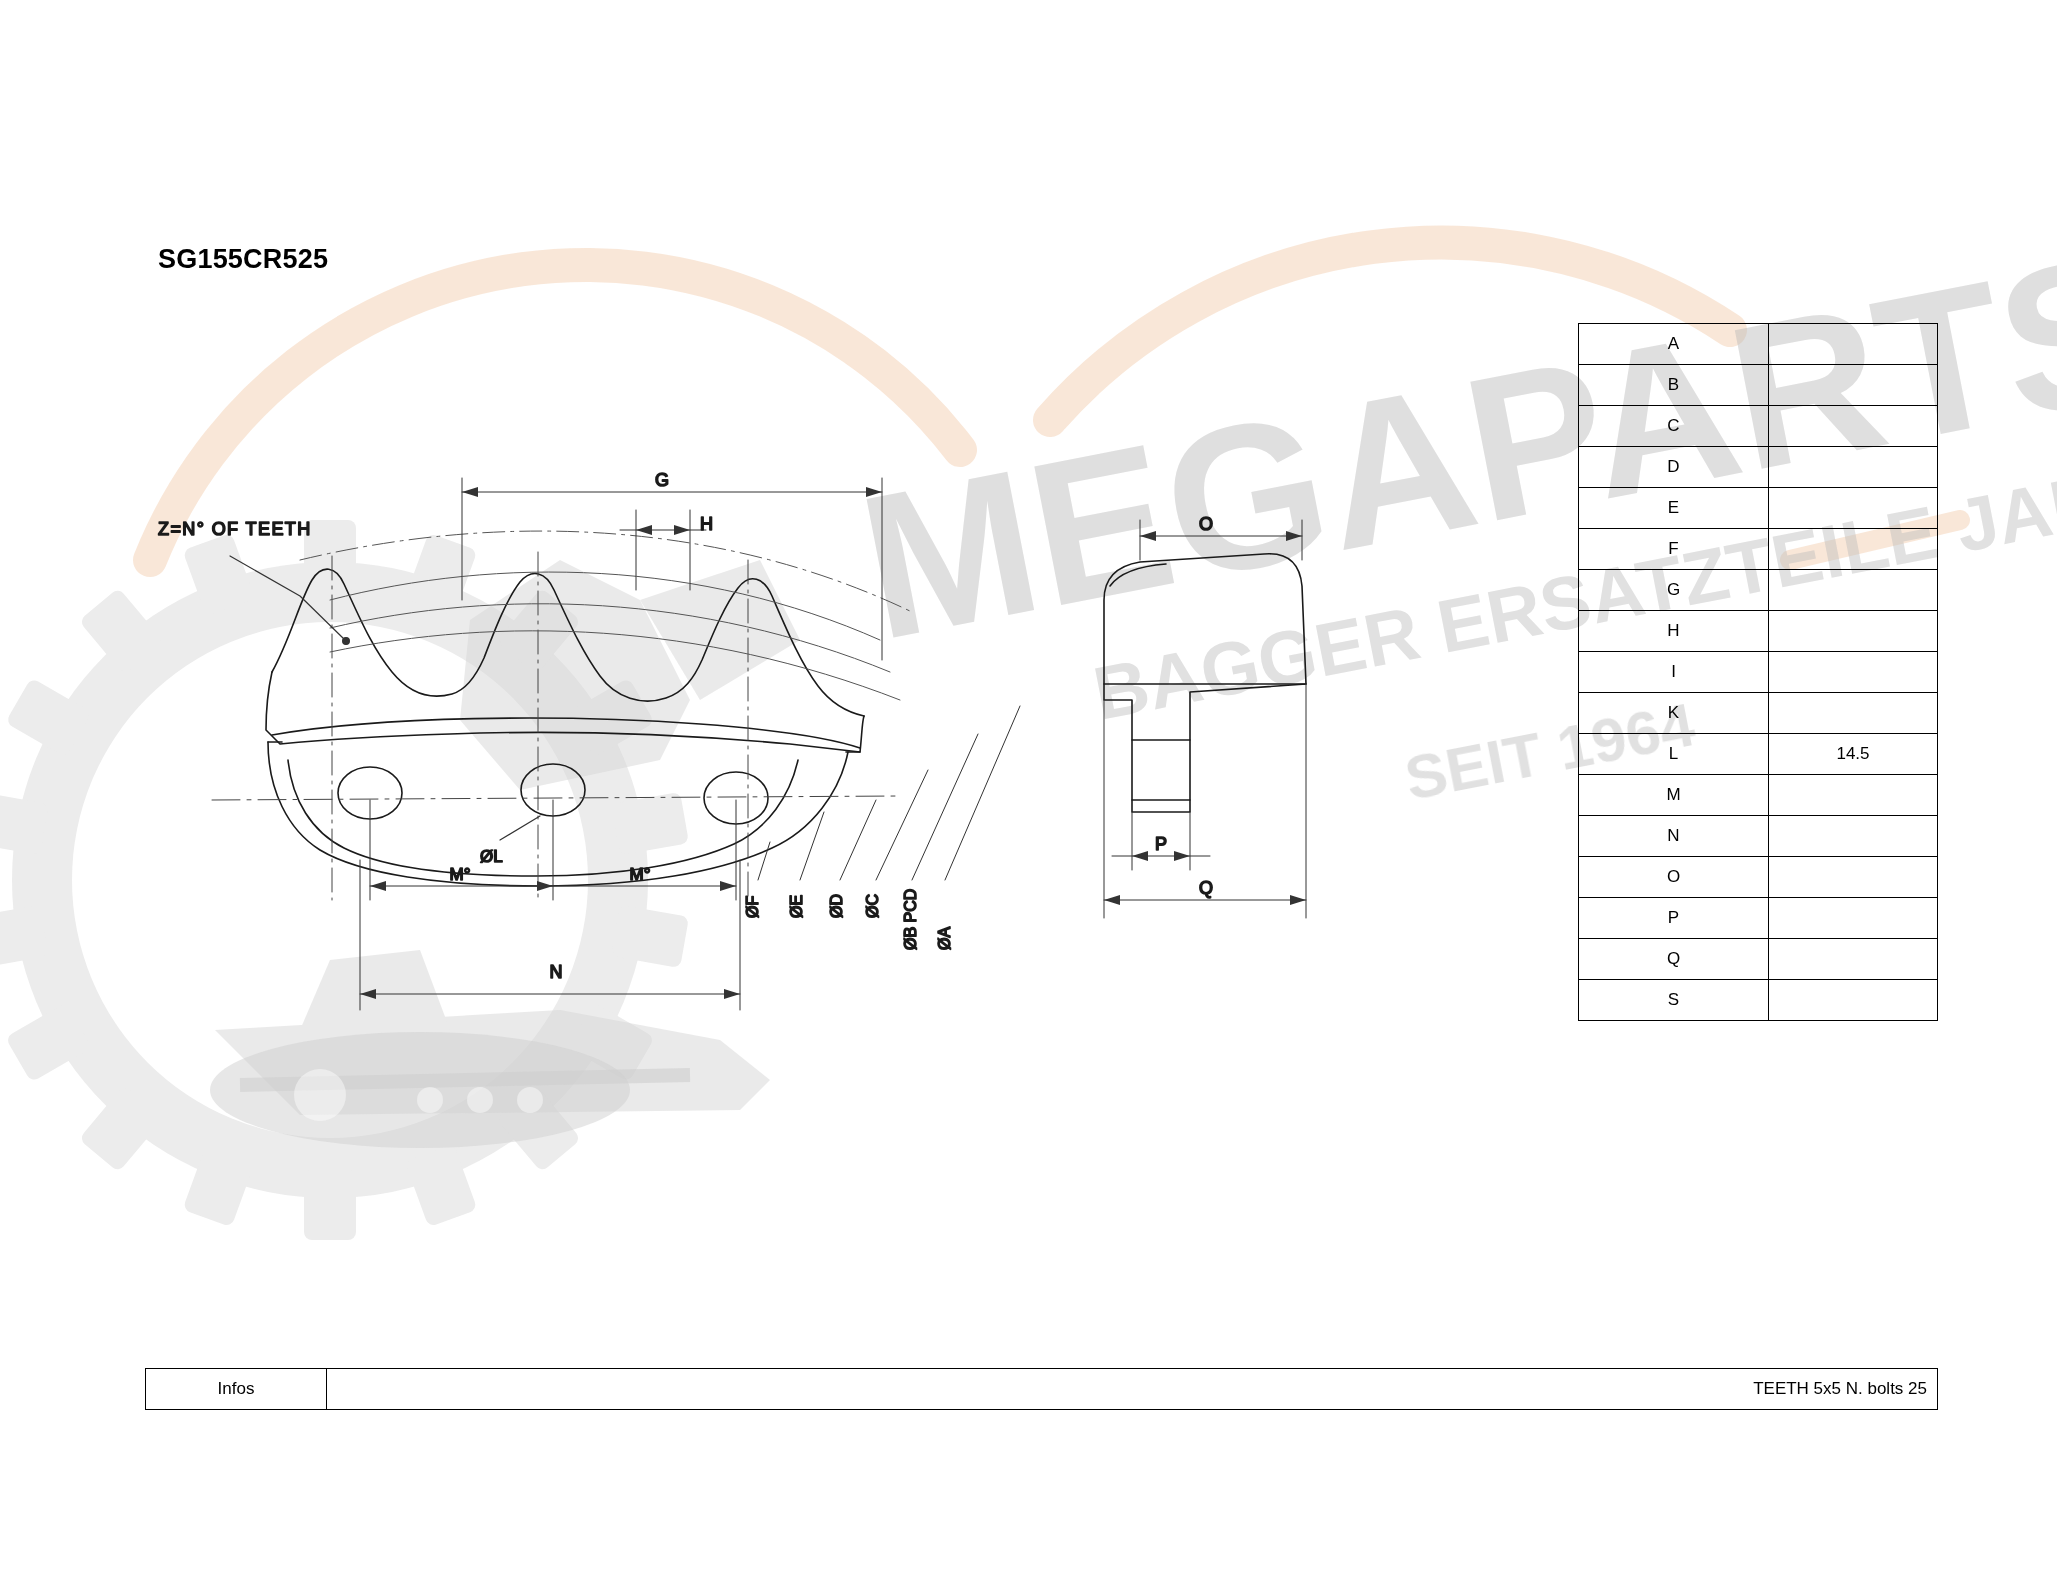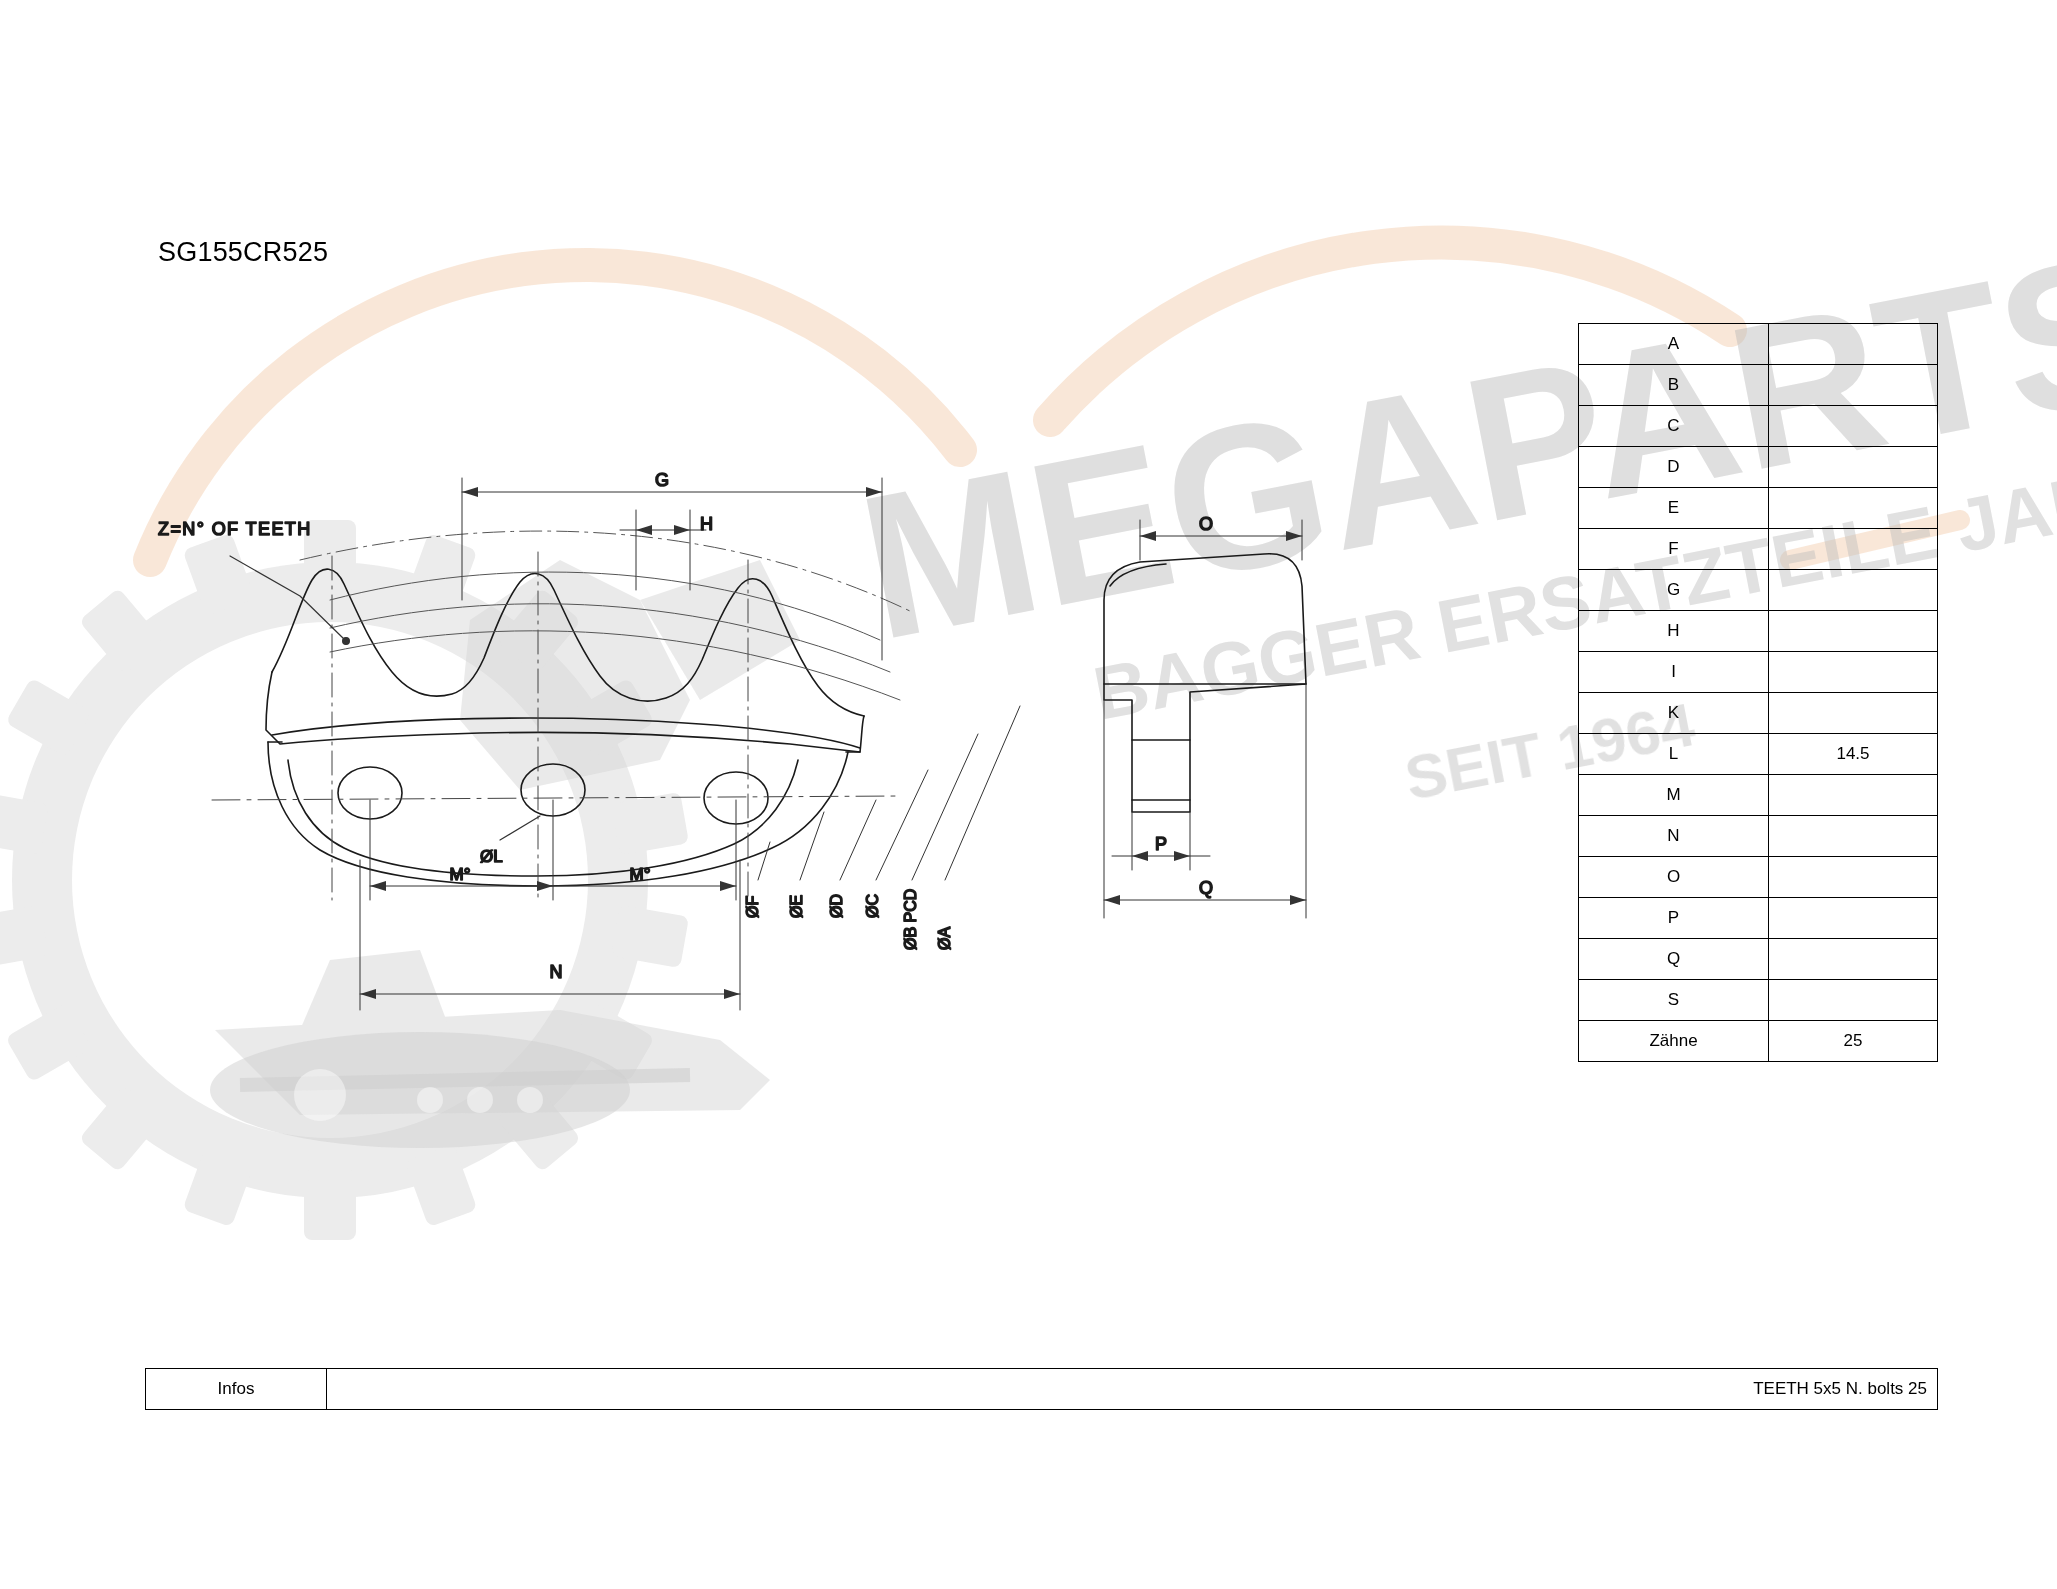--- a/index.html
+++ b/index.html
@@ -12,23 +12,23 @@
     height: 1589px;
     position: relative;
     font-family: "Liberation Sans", sans-serif;
     overflow: hidden;
   }
 
   
   #part-title {
     position: absolute;
     left: 158px;
-    top: 237px;
+    top: 244px;
     font-size: 27px;
-    font-weight: normal;
+    font-weight: bold;
     color: #000;
     letter-spacing: 0.2px;
   }
 
   
   #watermark {
     position: absolute;
     left: 0px;
     top: 0px;
     width: 2057px;
@@ -424,24 +424,20 @@
       <td class="value-col"></td>
     </tr>
     <tr>
       <td class="label-col">Q</td>
       <td class="value-col"></td>
     </tr>
     <tr>
       <td class="label-col">S</td>
       <td class="value-col"></td>
     </tr>
-    <tr>
-      <td class="label-col">Zähne</td>
-      <td class="value-col">25</td>
-    </tr>
   </tbody>
 </table>
 
 <table id="infos-table">
   <tbody>
     <tr>
       <td class="infos-label">Infos</td>
       <td class="infos-value">TEETH 5x5  N. bolts 25</td>
     </tr>
   </tbody>

